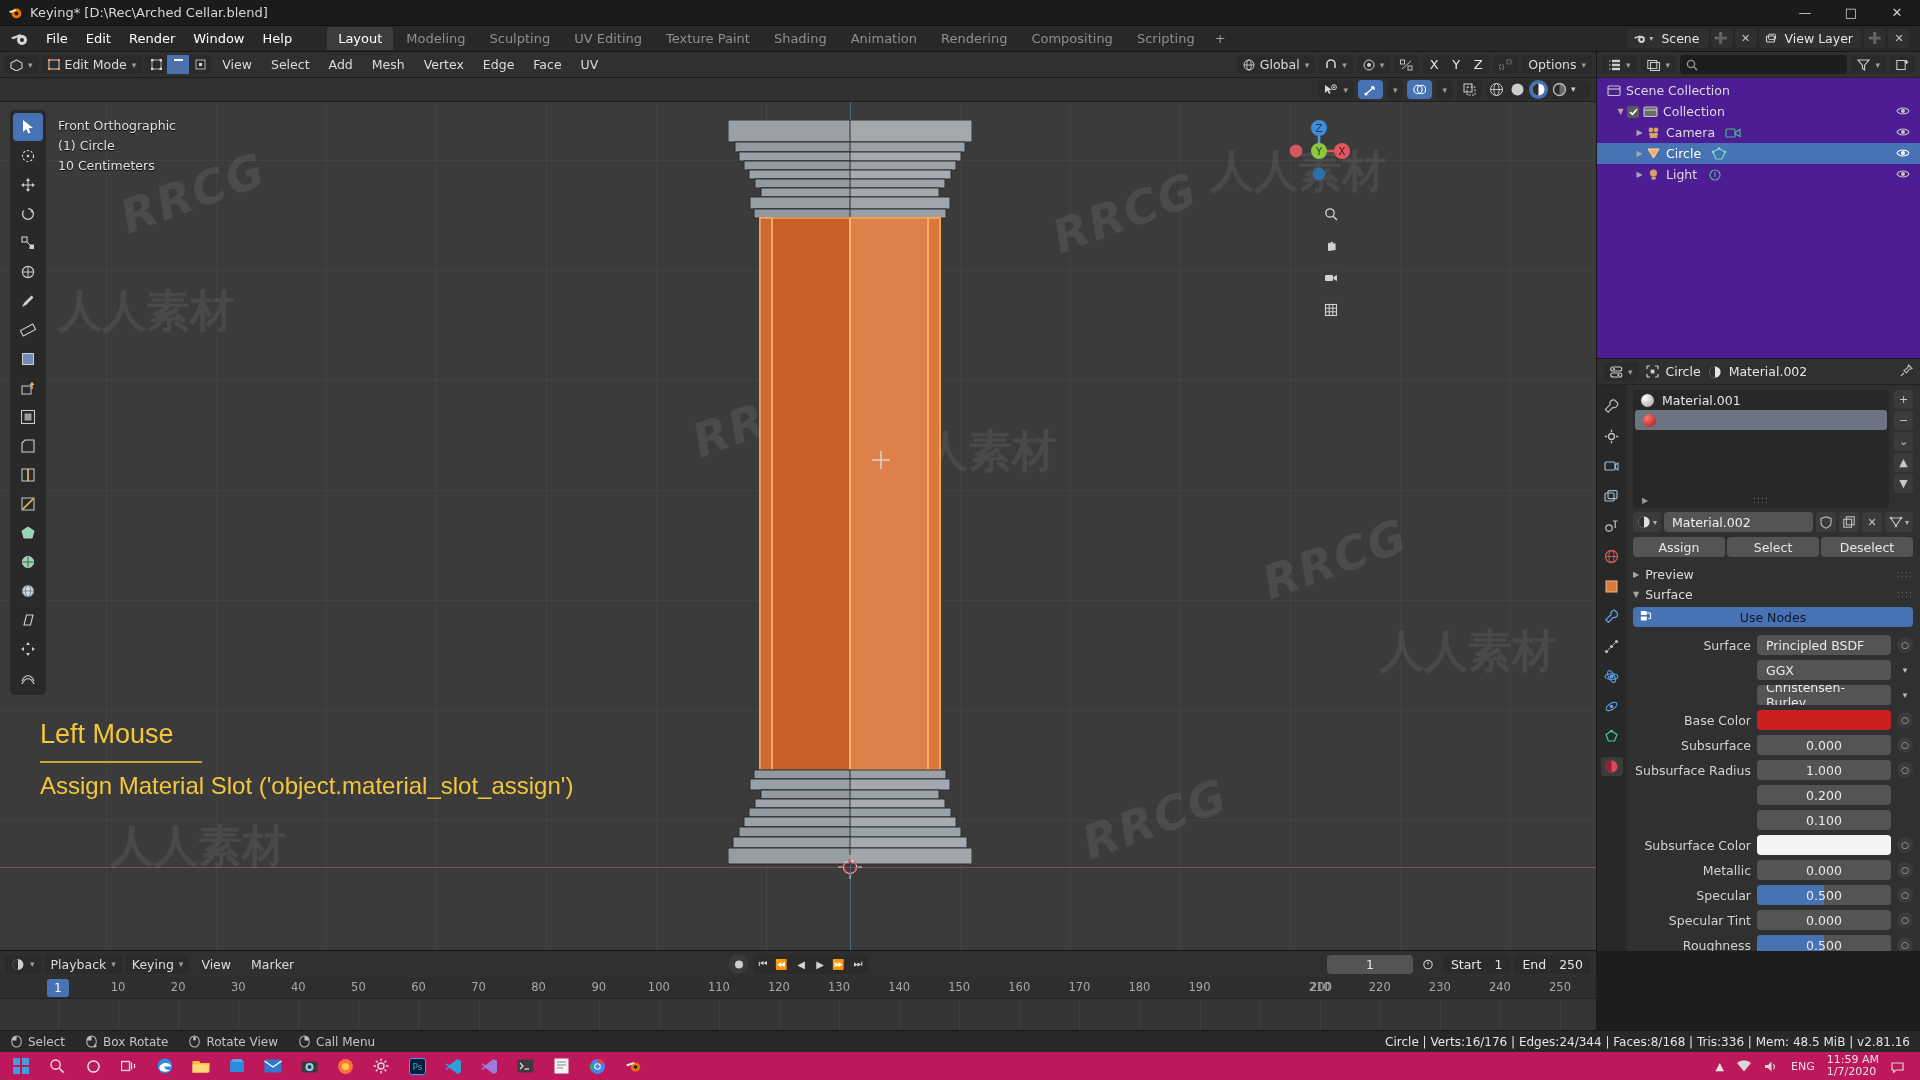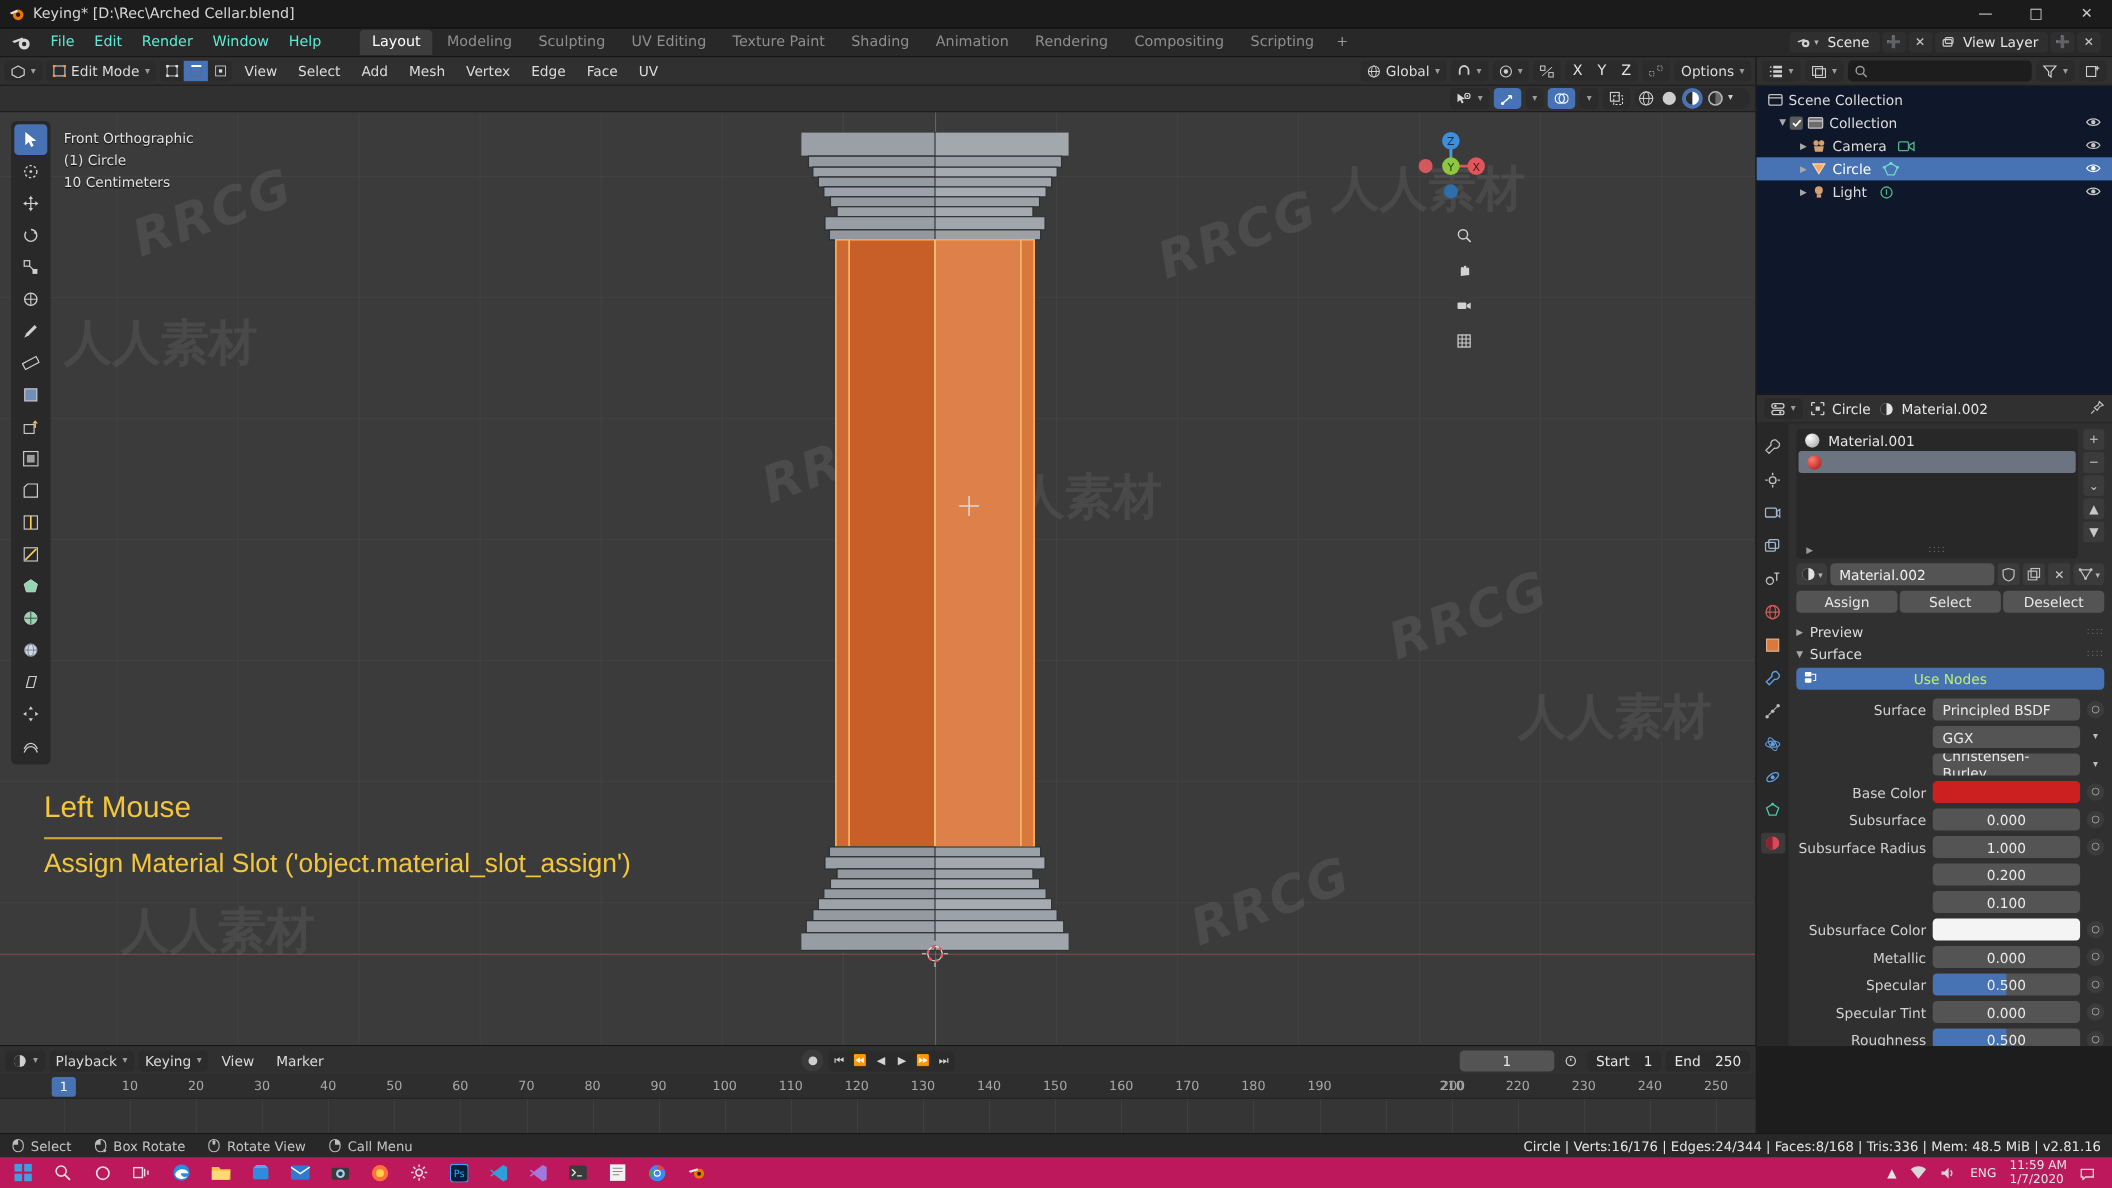--- a/index.html
+++ b/index.html
@@ -25,21 +25,21 @@
   .win-btn { width:46px; height:26px; display:flex; align-items:center; justify-content:center;
              color:#cfcfcf; font-size:13px; }
 
   
   .topbar {
     position:absolute; left:0; top:26px; width:1920px; height:26px;
     background:#282828; display:flex; align-items:center;
     border-bottom:1px solid #161616;
   }
   .bl-logo { width:22px; height:18px; margin:0 6px 0 9px; }
-  .menu-item { padding:3px 9px; font-size:13px; color:#5eead4; border-radius:3px; }
+  .menu-item { padding:3px 9px; font-size:13px; color:#ffffff; border-radius:3px; }
   .wstabs { display:flex; align-items:center; margin-left:26px; gap:2px; }
   .wstab { padding:4px 11px; font-size:13px; color:#8f8f8f; border-radius:4px 4px 0 0; }
   .wstab.active { background:#3d3d3d; color:#ffffff; }
   .wstab.plus { color:#9a9a9a; padding:4px 7px; }
   .topbar-right { margin-left:auto; display:flex; align-items:center; gap:2px; padding-right:10px; }
   .icon-btn { width:22px; height:19px; display:flex; align-items:center; justify-content:center;
               background:#2f2f2f; border-radius:4px; color:#c9c9c9; font-size:11px; }
   .scene-field { display:flex; align-items:center; background:#2f2f2f; border-radius:4px; height:19px; }
   .scene-field .lead { display:flex; align-items:center; padding:0 4px 0 6px; gap:3px; }
   .scene-field .nm { padding:0 9px 0 4px; font-size:12.5px; }
@@ -119,21 +119,21 @@
   .outliner {
     position:absolute; left:1596px; top:52px; width:324px; height:306px;
     background:#303030; border-left:1px solid #161616;
   }
   .out-header {
     height:26px; background:#303030; display:flex; align-items:center; gap:4px; padding:0 5px;
     border-bottom:1px solid #232323;
   }
   .search-box { flex:1; height:19px; background:#1d1d1d; border-radius:4px; display:flex;
                 align-items:center; padding:0 6px; gap:5px; color:#8a8a8a; }
-  .out-body { background:#0f172a; height:280px; padding-top:2px; font-size:12.5px; }
+  .out-body { background:#4c1d95; height:280px; padding-top:2px; font-size:12.5px; }
   .out-row { height:21px; display:flex; align-items:center; padding-left:6px; position:relative; }
   .out-row.sel { background:#4772b3; }
   .out-row .disc { width:13px; display:flex; align-items:center; justify-content:center;
                    color:#a9a9a9; font-size:8px; }
   .out-row .chk { width:12px; height:12px; border-radius:2px; background:#5a5a5a;
                   display:flex; align-items:center; justify-content:center; margin-right:4px; }
   .out-row .nm { margin-left:5px; color:#dcdcdc; }
   .out-row .eye { position:absolute; right:10px; color:#bcbcbc; }
   .out-ind { display:inline-block; }
 
@@ -172,21 +172,21 @@
 
   .asrow { display:flex; gap:2px; margin-bottom:7px; }
   .asbtn { flex:1; height:20px; background:#545454; border-radius:4px; display:flex;
            align-items:center; justify-content:center; font-size:12.5px; color:#e8e8e8; }
 
   .sect { display:flex; align-items:center; gap:6px; height:20px; font-size:12.5px; color:#ddd; }
   .sect .tri { font-size:8px; color:#a8a8a8; }
   .sect .grip { margin-left:auto; color:#6e6e6e; font-size:9px; letter-spacing:1px; }
 
   .usenodes { height:20px; background:#4772b3; border-radius:4px; display:flex; align-items:center;
-              justify-content:center; font-size:12.5px; color:#bef264; position:relative; margin:3px 0 8px 0; }
+              justify-content:center; font-size:12.5px; color:#0f172a; position:relative; margin:3px 0 8px 0; }
   .usenodes .ic { position:absolute; left:7px; font-size:11px; }
 
   .prow { display:flex; align-items:center; gap:6px; height:20px; margin-bottom:5px; }
   .plabel { width:118px; text-align:right; font-size:12.5px; color:#d2d2d2; }
   .pval { flex:1; height:20px; background:#545454; border-radius:4px; display:flex;
           align-items:center; justify-content:center; font-size:12.5px; color:#eaeaea; position:relative;
           overflow:hidden; }
   .pval .fill { position:absolute; left:0; top:0; bottom:0; background:#4772b3; }
   .pval .txt { position:relative; z-index:1; }
   .pval.left { justify-content:flex-start; padding-left:9px; }

